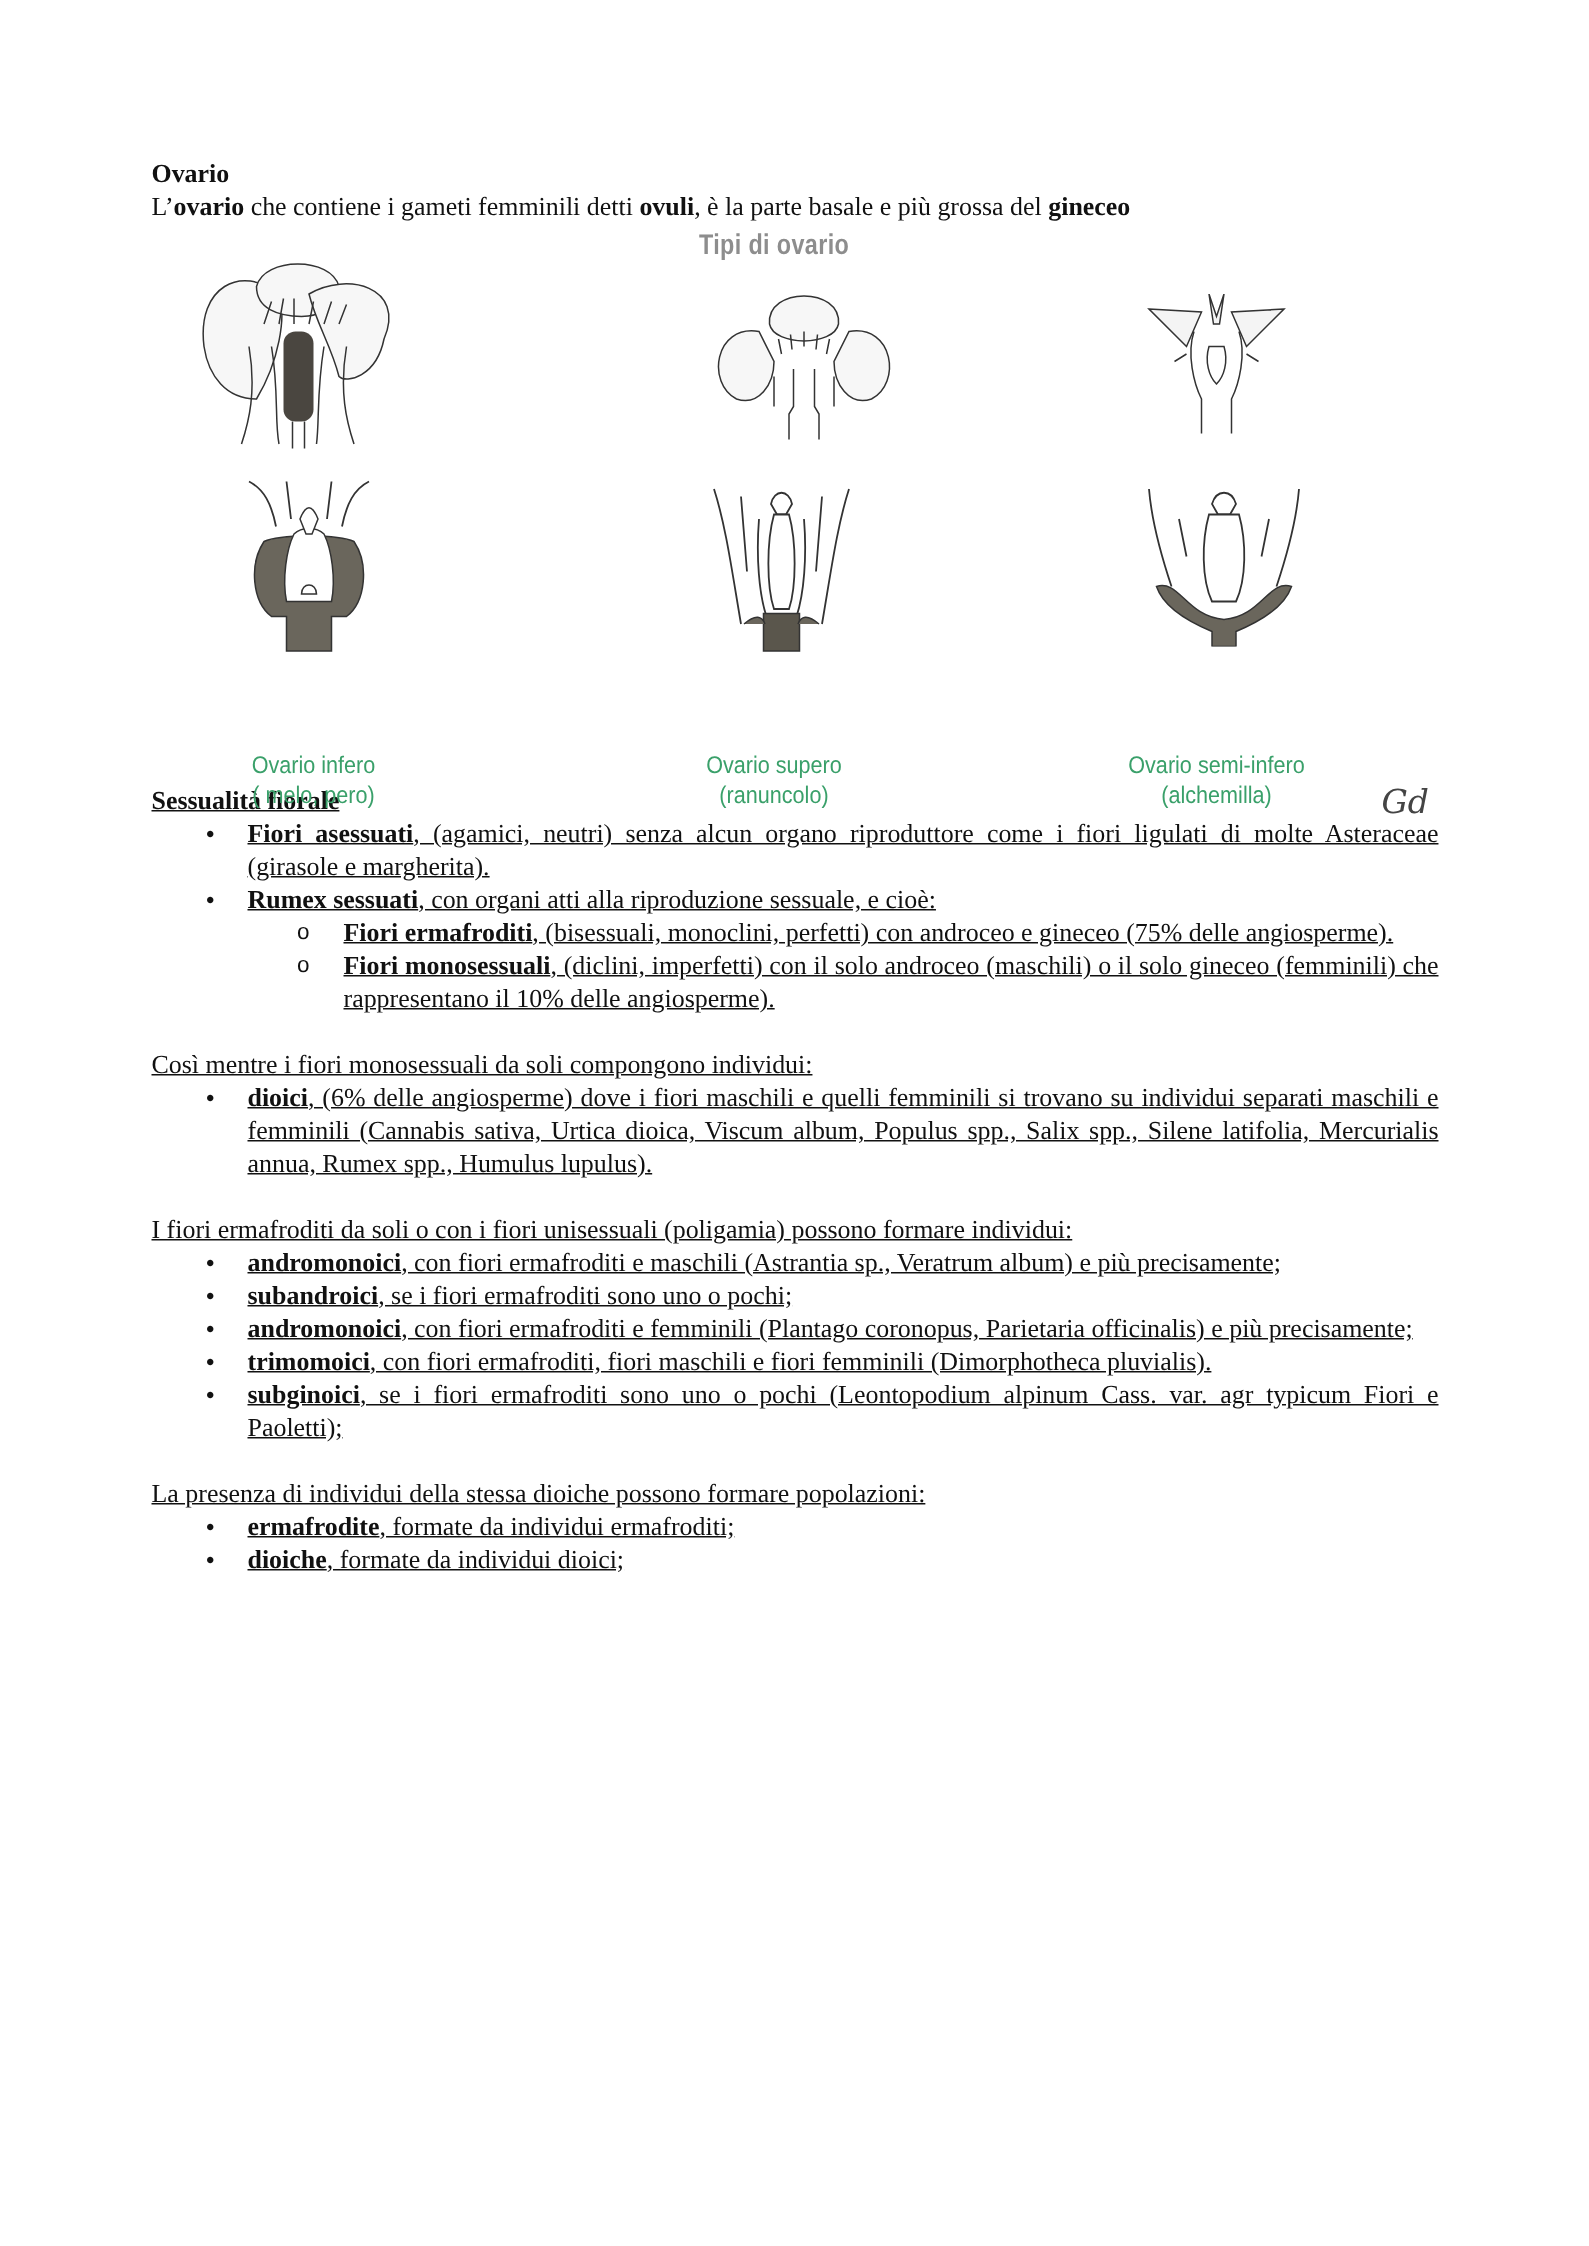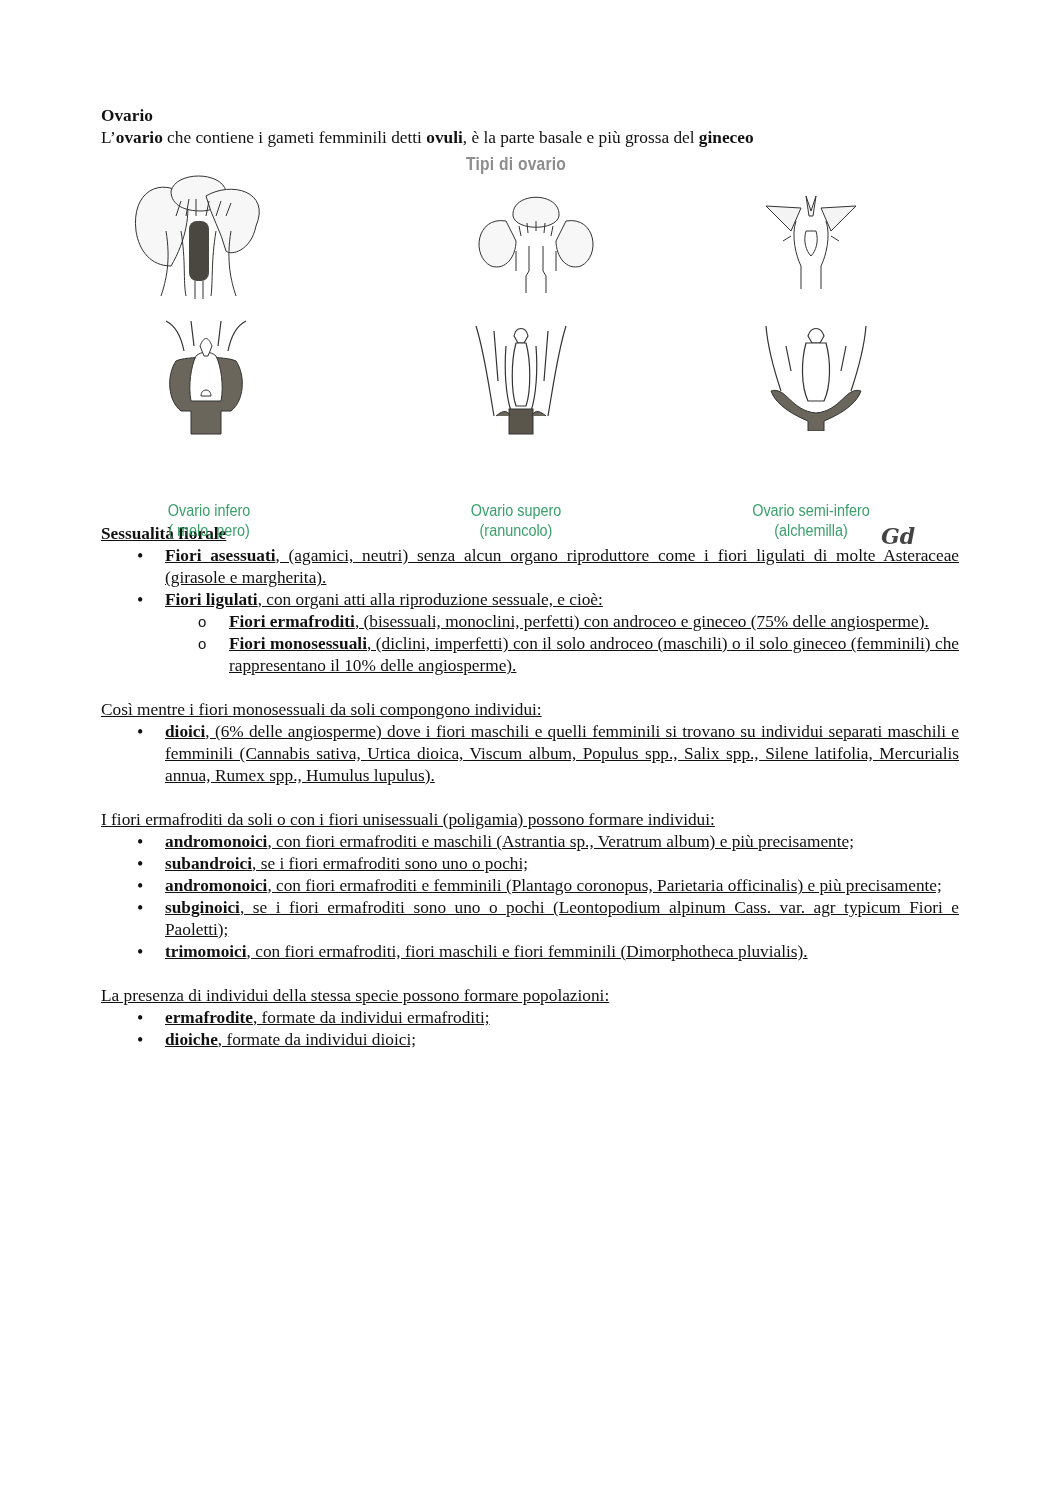--- a/index.html
+++ b/index.html
@@ -8,21 +8,21 @@
   .page { position: absolute; left: 101px; top: 105px; width: 858px; }
   .line { line-height: 22px; }
   .h { font-weight: bold; }
   b { font-weight: bold; }
   .figure { position: relative; width: 858px; height: 360px; margin-top: 2px; }
   .fig-title { position: absolute; left: 365px; top: 2px; font-family: "Liberation Sans", sans-serif;
                font-weight: bold; font-size: 19px; color: #8d8d8d; letter-spacing: 0.3px; transform: scaleX(0.82); transform-origin: left; }
   .flower { position: absolute; }
   .caption { position: absolute; font-family: "Liberation Sans", sans-serif; color: #3aa06a;
              font-size: 16px; text-align: center; line-height: 20px; transform: scaleX(0.9); }
-  .sig { position: absolute; left: 780px; top: 372px; font-size: 22px; color: #444; font-style: italic; font-family: "DejaVu Serif", serif; font-weight: bold; }
+  .sig { position: absolute; left: 820px; top: 372px; font-size: 22px; color: #444; font-style: italic; font-family: "DejaVu Serif", serif; }
   ul { margin: 0; padding: 0; list-style: none; }
   .l1 { position: relative; padding-left: 64px; text-align: justify; line-height: 22px; }
   .l1::before { content: "\2022"; position: absolute; left: 36px; top: 0; font-size: 18px; }
   .l2 { position: relative; padding-left: 128px; text-align: justify; line-height: 22px; }
   .l2::before { content: "o"; position: absolute; left: 97px; top: 0; font-family: "Liberation Sans", sans-serif; font-size: 15px; }
   .gap { height: 22px; }
   .sec { margin-top: 0; text-decoration: underline; }
 </style>
 </head>
 <body>
@@ -119,21 +119,21 @@
       <div>Ovario semi-infero</div>
       <div>(alchemilla)</div>
     </div>
     <div class="sig">Gd</div>
   </div>
 
   <div class="sec" style="margin-top:12px">
     <div class="line h">Sessualità fiorale</div>
     <ul>
       <li class="l1"><b>Fiori asessuati</b><span>, (agamici, neutri) senza alcun organo riproduttore come i fiori ligulati di molte Asteraceae (girasole e margherita).</span></li>
-      <li class="l1"><b>Fiori ligulati</b><span>, con organi atti alla riproduzione sessuale, e cioè:</span></li>
+      <li class="l1"><b>Rumex sessuati</b><span>, con organi atti alla riproduzione sessuale, e cioè:</span></li>
       <li class="l2"><b>Fiori ermafroditi</b><span>, (bisessuali, monoclini, perfetti) con androceo e gineceo (75% delle angiosperme).</span></li>
       <li class="l2"><b>Fiori monosessuali</b><span>, (diclini, imperfetti) con il solo androceo (maschili) o il solo gineceo (femminili) che rappresentano il 10% delle angiosperme).</span></li>
     </ul>
   </div>
 
   <div class="gap"></div>
 
   <div class="sec">
     <div class="line">Così mentre i fiori monosessuali da soli compongono individui:</div>
     <ul>
@@ -142,28 +142,28 @@
   </div>
 
   <div class="gap"></div>
 
   <div class="sec">
     <div class="line">I fiori ermafroditi da soli o con i fiori unisessuali (poligamia) possono formare individui:</div>
     <ul>
       <li class="l1"><b>andromonoici</b><span>, con fiori ermafroditi e maschili (Astrantia sp., Veratrum album) e più precisamente;</span></li>
       <li class="l1"><b>subandroici</b><span>, se i fiori ermafroditi sono uno o pochi;</span></li>
       <li class="l1"><b>andromonoici</b><span>, con fiori ermafroditi e femminili (Plantago coronopus, Parietaria officinalis) e più precisamente;</span></li>
+      <li class="l1"><b>trimomoici</b><span>, con fiori ermafroditi, fiori maschili e fiori femminili (Dimorphotheca pluvialis).</span></li>
       <li class="l1"><b>subginoici</b><span>, se i fiori ermafroditi sono uno o pochi (Leontopodium alpinum Cass. var. agr typicum Fiori e Paoletti);</span></li>
-      <li class="l1"><b>trimomoici</b><span>, con fiori ermafroditi, fiori maschili e fiori femminili (Dimorphotheca pluvialis).</span></li>
     </ul>
   </div>
 
   <div class="gap"></div>
 
   <div class="sec">
-    <div class="line">La presenza di individui della stessa specie possono formare popolazioni:</div>
+    <div class="line">La presenza di individui della stessa dioiche possono formare popolazioni:</div>
     <ul>
       <li class="l1"><b>ermafrodite</b><span>, formate da individui ermafroditi;</span></li>
       <li class="l1"><b>dioiche</b><span>, formate da individui dioici;</span></li>
     </ul>
   </div>
 
 </div>
 
 </body></html>

